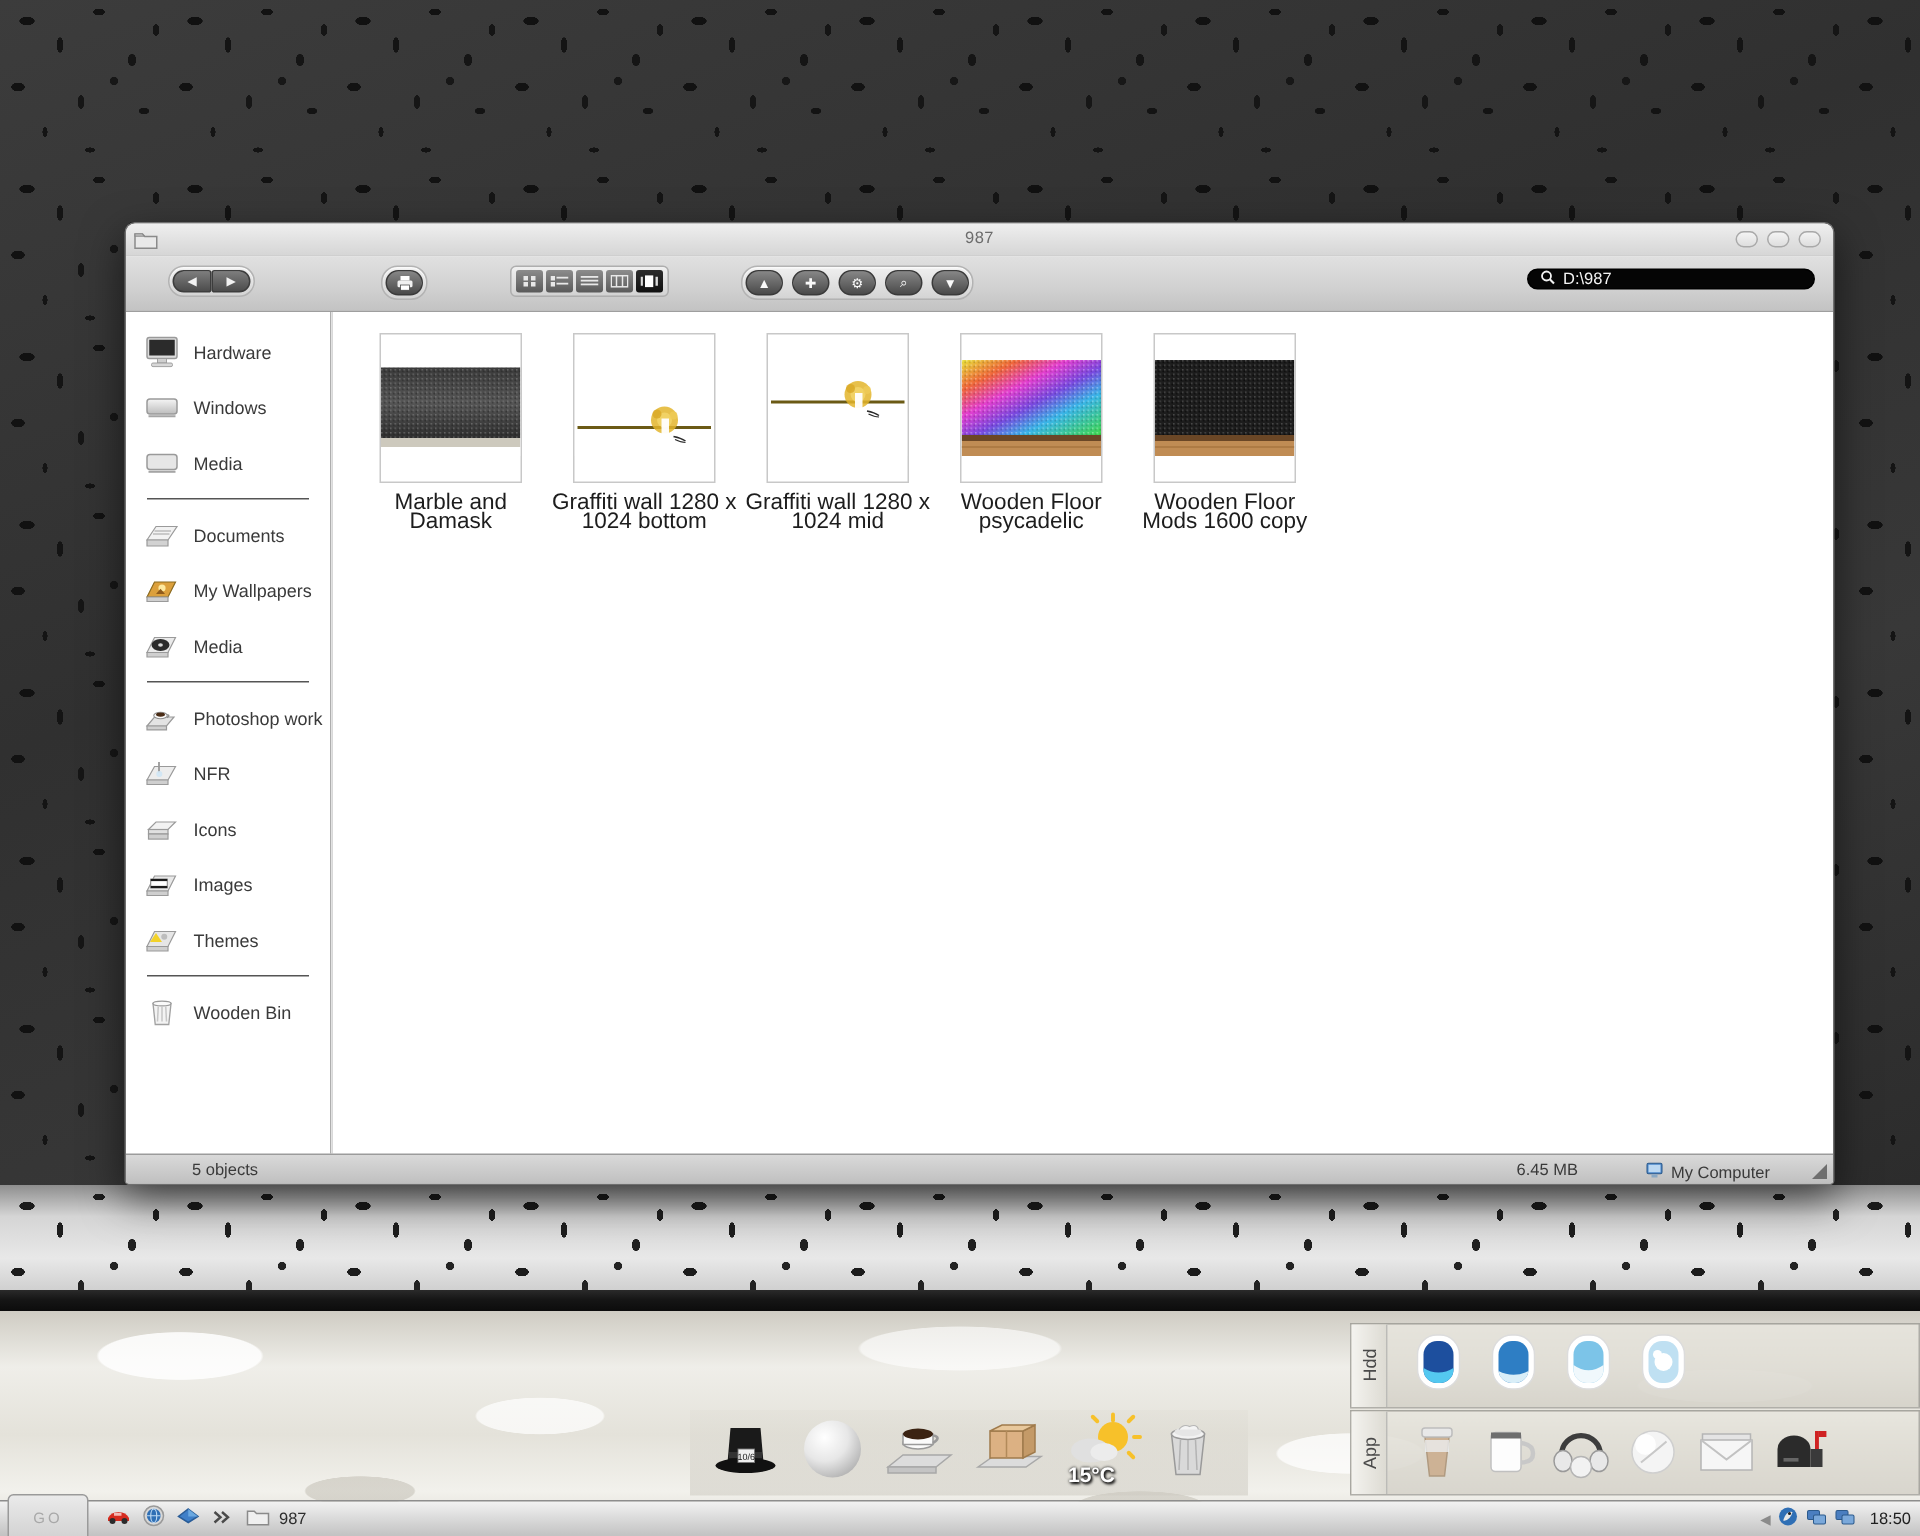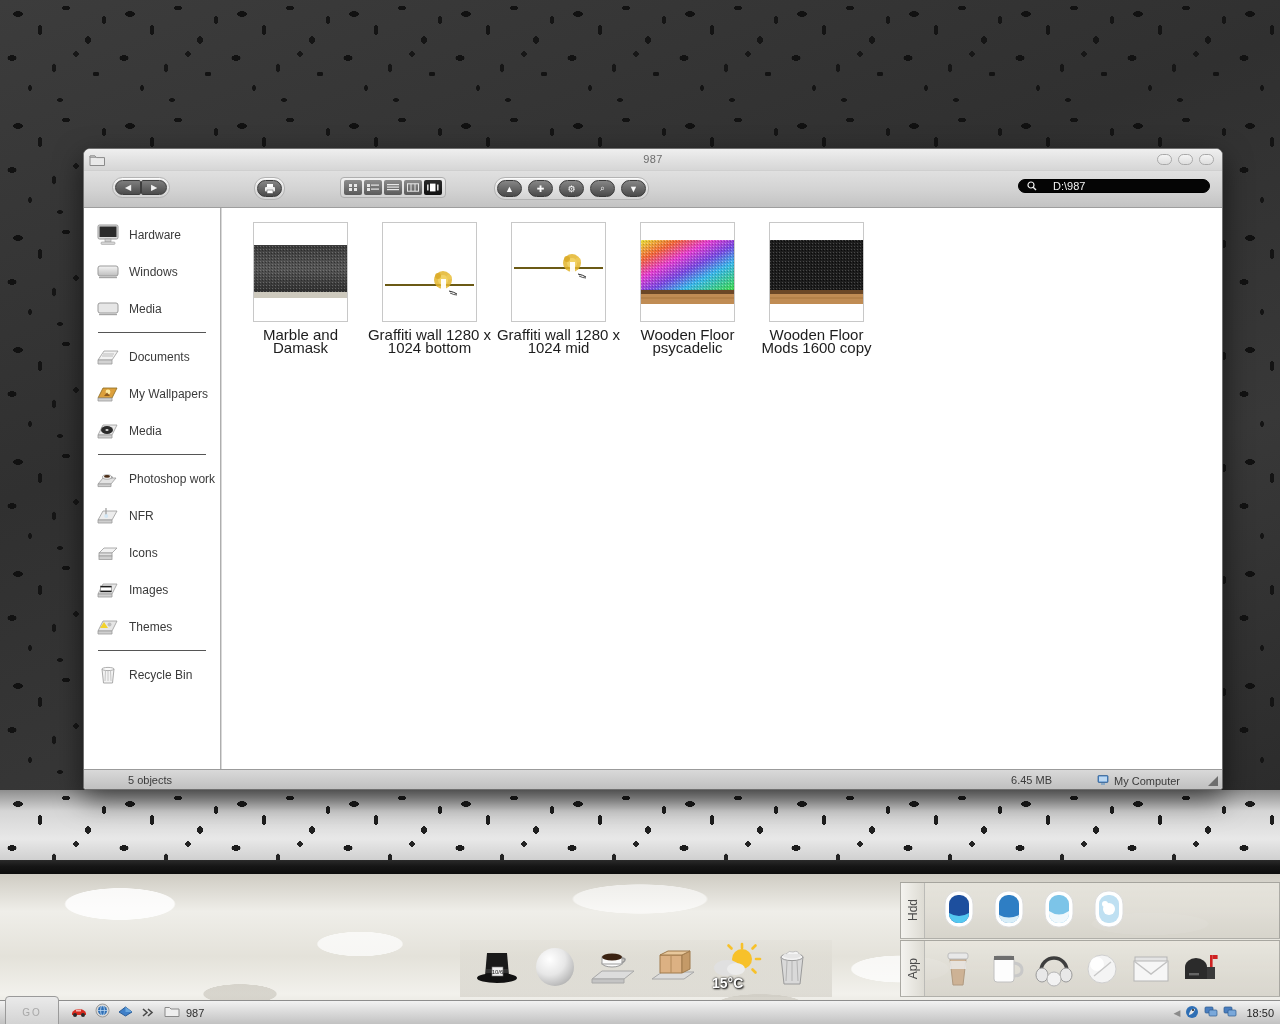--- a/index.html
+++ b/index.html
@@ -127,21 +127,21 @@
   }
   .vbtn {
     width: 18px; height: 15px; margin: 0 1px; border-radius: 2px;
     background: linear-gradient(180deg, #8c8c8c, #5a5a5a);
     display: flex; align-items: center; justify-content: center;
   }
   .vbtn.sel { background: linear-gradient(180deg, #2c2c2c, #101010); }
   .searchbox {
     position: absolute; right: 12px; top: 8px; width: 192px; height: 14px;
     background: #050505; border: 1px solid #000; border-radius: 10px;
-    display: flex; align-items: center; padding: 0 8px; gap: 16px;
+    display: flex; align-items: center; padding: 0 8px; gap: 5px;
   }
   .searchbox .txt { color: #f4f4f4; font-size: 11px; }
 
   .body-row { display: flex; height: 561px; }
   .sidebar {
     width: 137px; background: #fff;
     border-right: 1px solid #aeaeae;
     padding: 8px 0 0 0;
   }
   .sb-item {
@@ -492,21 +492,21 @@
         <div class="sb-item">
           <span class="sb-ico">
             <svg width="24" height="22" viewBox="0 0 24 22">
                 <path d="M6 5 L18 5 L16.5 19 L7.5 19 Z" fill="#f2f2f2" stroke="#9a9a9a" stroke-width=".9" opacity=".92"></path>
                 <ellipse cx="12" cy="5" rx="6" ry="1.6" fill="#fafafa" stroke="#9a9a9a" stroke-width=".8"></ellipse>
                 <line x1="9.5" y1="7" x2="9" y2="17" stroke="#c6c6c6"></line>
                 <line x1="12" y1="7" x2="12" y2="17" stroke="#c6c6c6"></line>
                 <line x1="14.5" y1="7" x2="15" y2="17" stroke="#c6c6c6"></line>
               </svg>
           </span>
-          <span>Recycle Bin</span>
+          <span>Wooden Bin</span>
         </div>
       </div>
 
       <div class="content">
         <div class="grid">
 
           <div class="tile">
             <div class="thumb-frame">
               <svg class="thumb" viewBox="0 0 93 64">
                 <rect width="93" height="64" fill="#fff"></rect>

